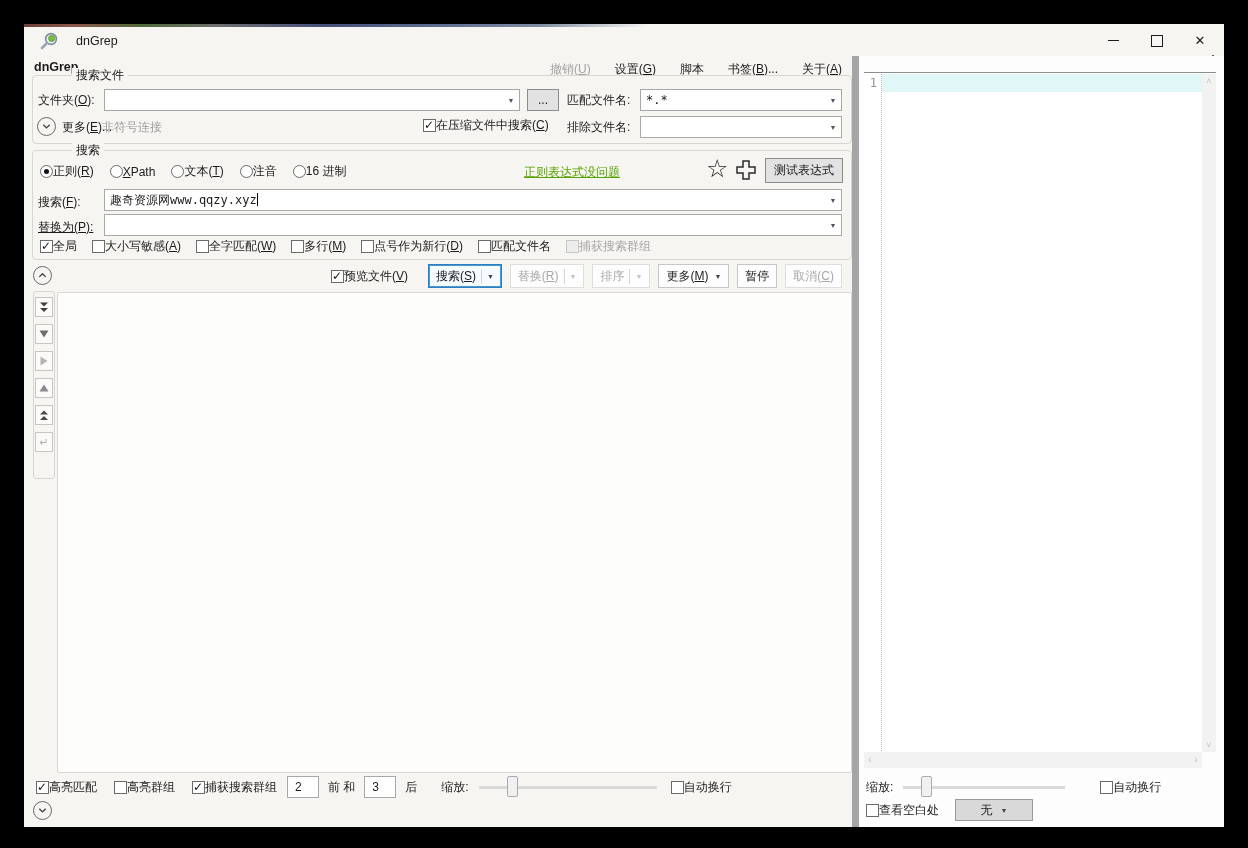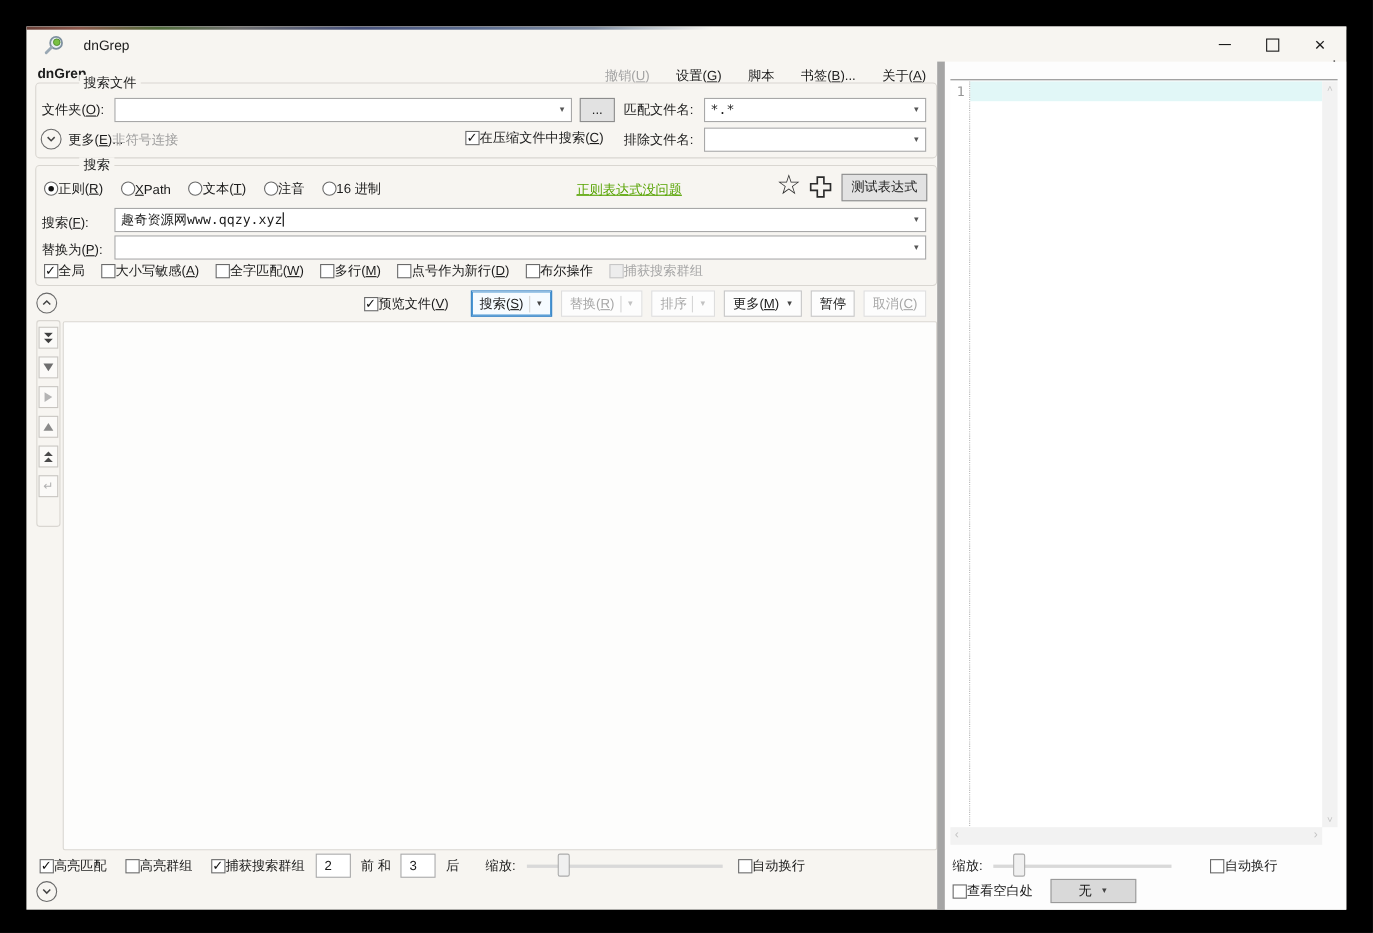--- a/index.html
+++ b/index.html
@@ -175,21 +175,21 @@
         <path d="M8 2 h6 v6 h6 v6 h-6 v6 h-6 v-6 H2 V8 h6 z" fill="none" stroke="#2b2b2b" stroke-width="1.5"></path>
       </svg>
   </span>
   <div class="btn" style="left:741px;top:134px;width:78px;height:25px;">测试表达式</div>
 
   <span class="lbl ak" style="left:14px;top:170px;">搜索(<u>F</u>):</span>
   <div class="combo" style="left:80px;top:165px;width:738px;">
     <span class="val mono"><span>趣奇资源网www.qqzy.xyz</span><span class="caret"></span></span>
     <span class="arr">▼</span>
   </div>
-  <span class="lbl ak" style="left:14px;top:195px;">替换为(<u>P</u>):</span>
+  <span class="lbl ak" style="left:14px;top:195px;text-decoration:underline;">替换为(<u>P</u>):</span>
   <div class="combo" style="left:80px;top:190px;width:738px;">
     <span class="val mono"></span>
     <span class="arr">▼</span>
   </div>
   <div class="flexrow" style="position:absolute;left:16px;top:214px;gap:15px;">
     <span class="opt">
         <span class="cb checked"></span>
         <span>全局</span>
       </span>
     <span class="opt">
@@ -203,21 +203,21 @@
     <span class="opt">
         <span class="cb"></span>
         <span class="ak">多行(<u>M</u>)</span>
       </span>
     <span class="opt">
         <span class="cb"></span>
         <span class="ak">点号作为新行(<u>D</u>)</span>
       </span>
     <span class="opt">
         <span class="cb"></span>
-        <span>布尔操作</span>
+        <span>匹配文件名</span>
       </span>
     <span class="opt">
         <span class="cb disabled"></span>
         <span class="dis-label">捕获搜索群组</span>
       </span>
   </div>
 
   <div class="circlebtn" style="left:9px;top:242px;">
     <svg width="11" height="11" viewBox="0 0 12 12">
         <polyline points="2.5,7.5 6,4 9.5,7.5" fill="none" stroke="#444" stroke-width="1.5"></polyline>

